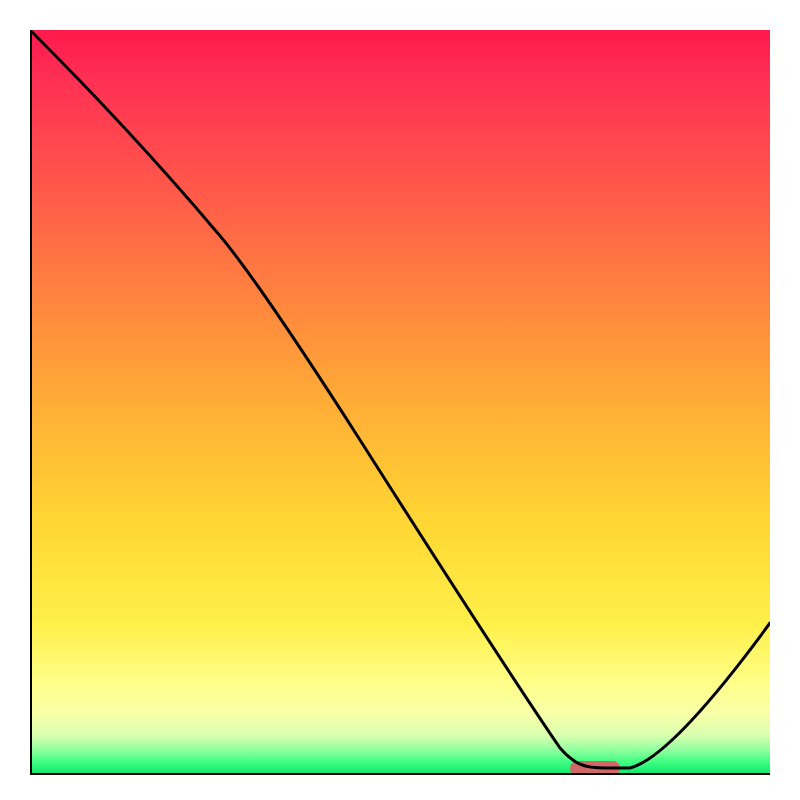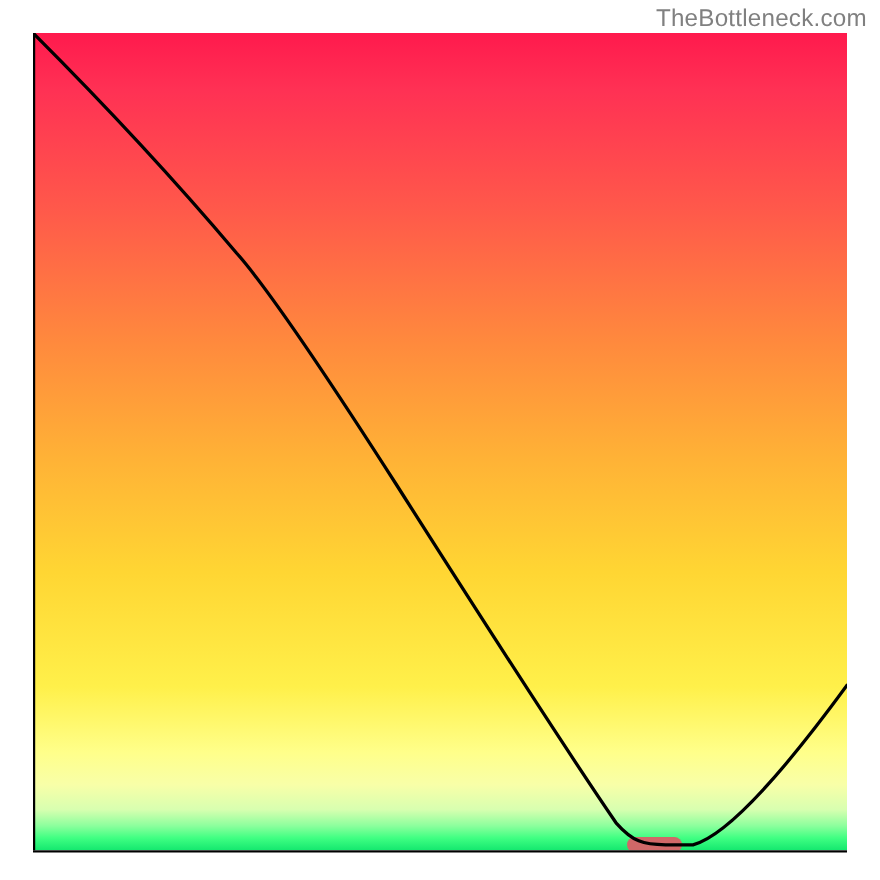--- a/index.html
+++ b/index.html
@@ -77,21 +77,20 @@
     top: 773px;
     width: 740px;
     height: 0;
     border-top: 2px solid #000;
   }
 </style>
 </head>
 <body>
 
 <div class="container">
-  <div class="watermark">TheBottleneck.com</div>
 
   <div class="plot-area">
     <div class="gradient"></div>
 
     <div class="marker" style="left:540px;top:731px;width:50px;height:14px;"></div>
 
     <svg class="curve" viewBox="0 0 740 743" preserveAspectRatio="none">
       <path fill="none" stroke="#000" stroke-width="3" stroke-linecap="round" stroke-linejoin="round" d="M 0 0 C 70 70, 130 135, 185 200 C 210 228, 250 285, 330 410 C 400 520, 470 630, 530 718 C 545 735, 555 738, 575 738 L 600 738 C 630 730, 680 675, 740 593"></path>
     </svg>
   </div>

